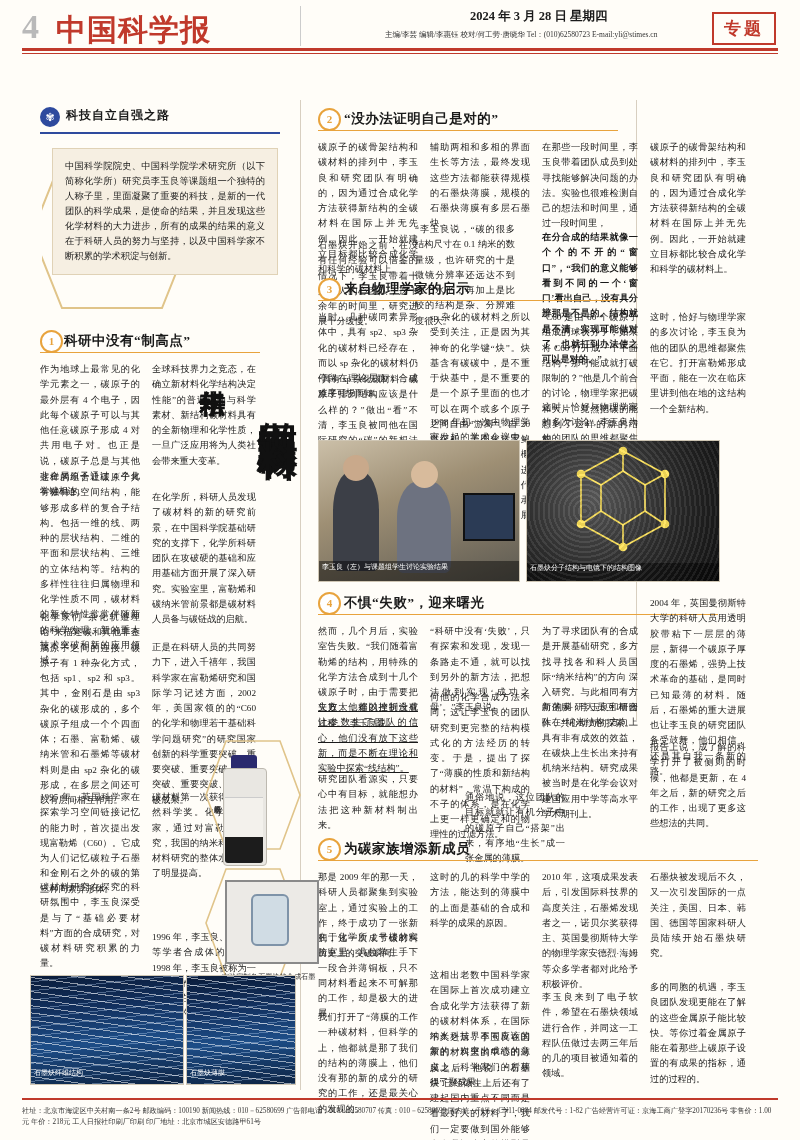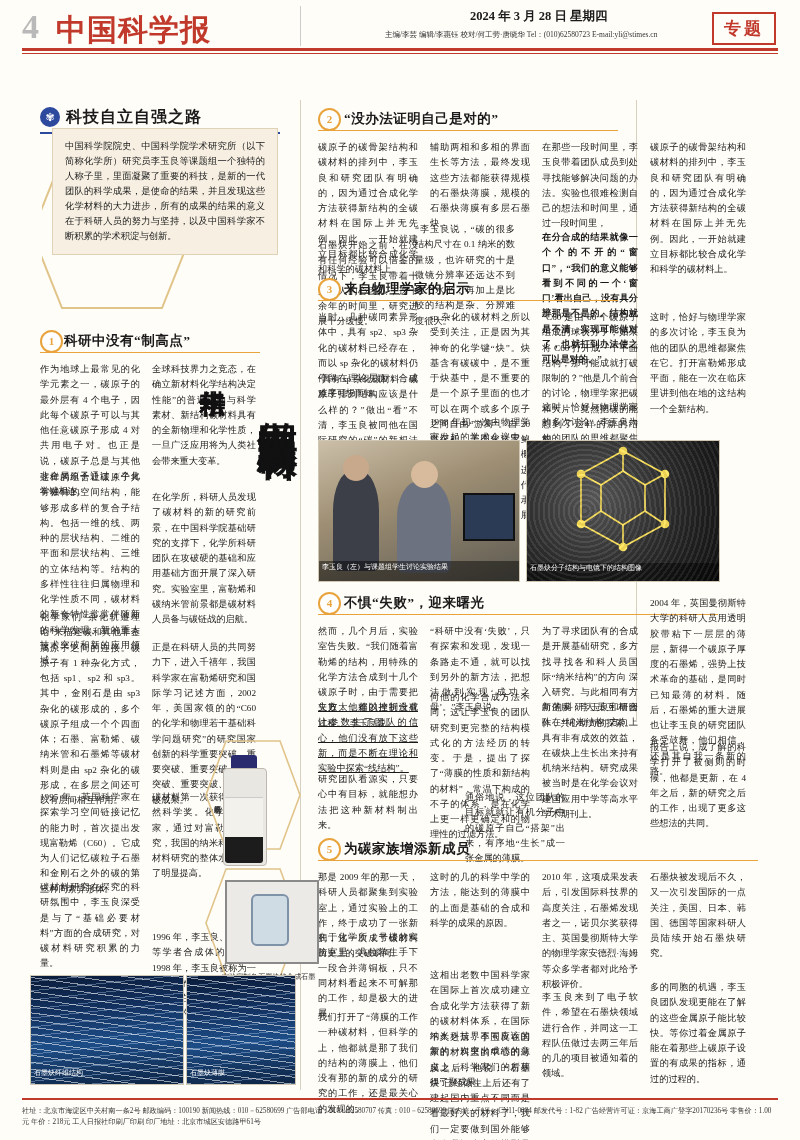--- a/index.html
+++ b/index.html
@@ -26,24 +26,24 @@
     font-size:17px;font-weight:bold;padding:3px 10px;letter-spacing:3px;}
   .mast-divider{position:absolute;left:300px;top:6px;width:1px;height:40px;background:#ccc;}
 
   
   .vrule{position:absolute;width:1px;background:#d8cfc0;}
 
   
   .series-head{position:absolute;left:40px;top:105px;width:240px;height:28px;}
   .series-head .dot{position:absolute;left:0;top:2px;width:20px;height:20px;border-radius:50%;
     background:#2e4a9e;color:#fff;font-size:11px;text-align:center;line-height:20px;}
-  .series-head .txt{position:absolute;left:26px;top:2px;font-size:16px;font-weight:bold;letter-spacing:1px;}
+  .series-head .txt{position:absolute;left:26px;top:2px;font-size:12px;font-weight:bold;letter-spacing:1px;}
   .series-head .line{position:absolute;left:0;top:27px;width:240px;height:2px;background:#2e4a9e;}
 
-  .lead-box{position:absolute;left:52px;top:128px;width:200px;padding:10px 12px;
+  .lead-box{position:absolute;left:52px;top:148px;width:200px;padding:10px 12px;
     background:#f6efe2;border:1px solid #e0d2b6;font-size:9.3px;line-height:1.62;text-align:justify;}
 
   .hexwrap{position:absolute;left:42px;top:148px;width:230px;height:170px;}
 
   .sec-title{position:absolute;font-size:13.5px;font-weight:bold;letter-spacing:.5px;}
   .sec-num{position:absolute;width:19px;height:19px;border-radius:50%;border:2px solid #e8a33d;
     color:#e8a33d;font-size:11px;font-weight:bold;text-align:center;line-height:19px;background:#fff;}
 
   .body-col{position:absolute;font-size:9.2px;line-height:1.66;text-align:justify;}
 

